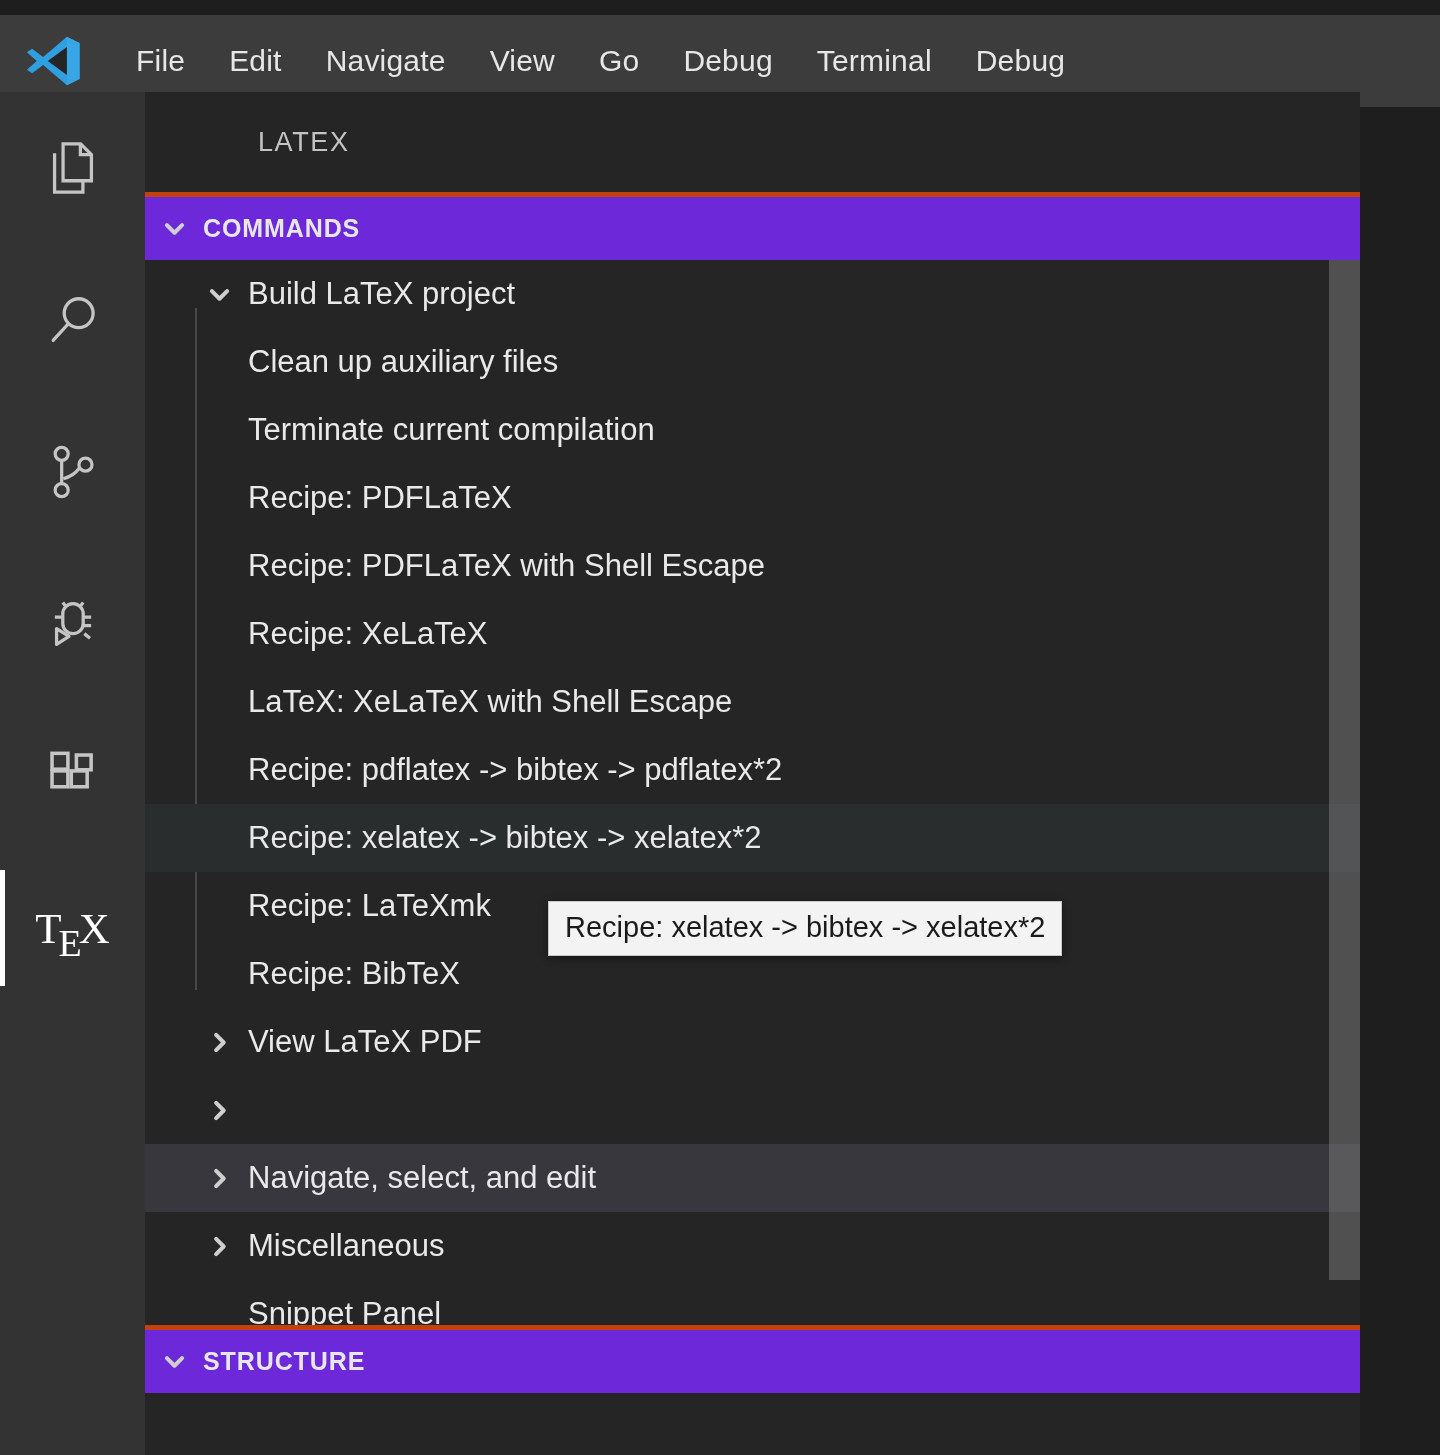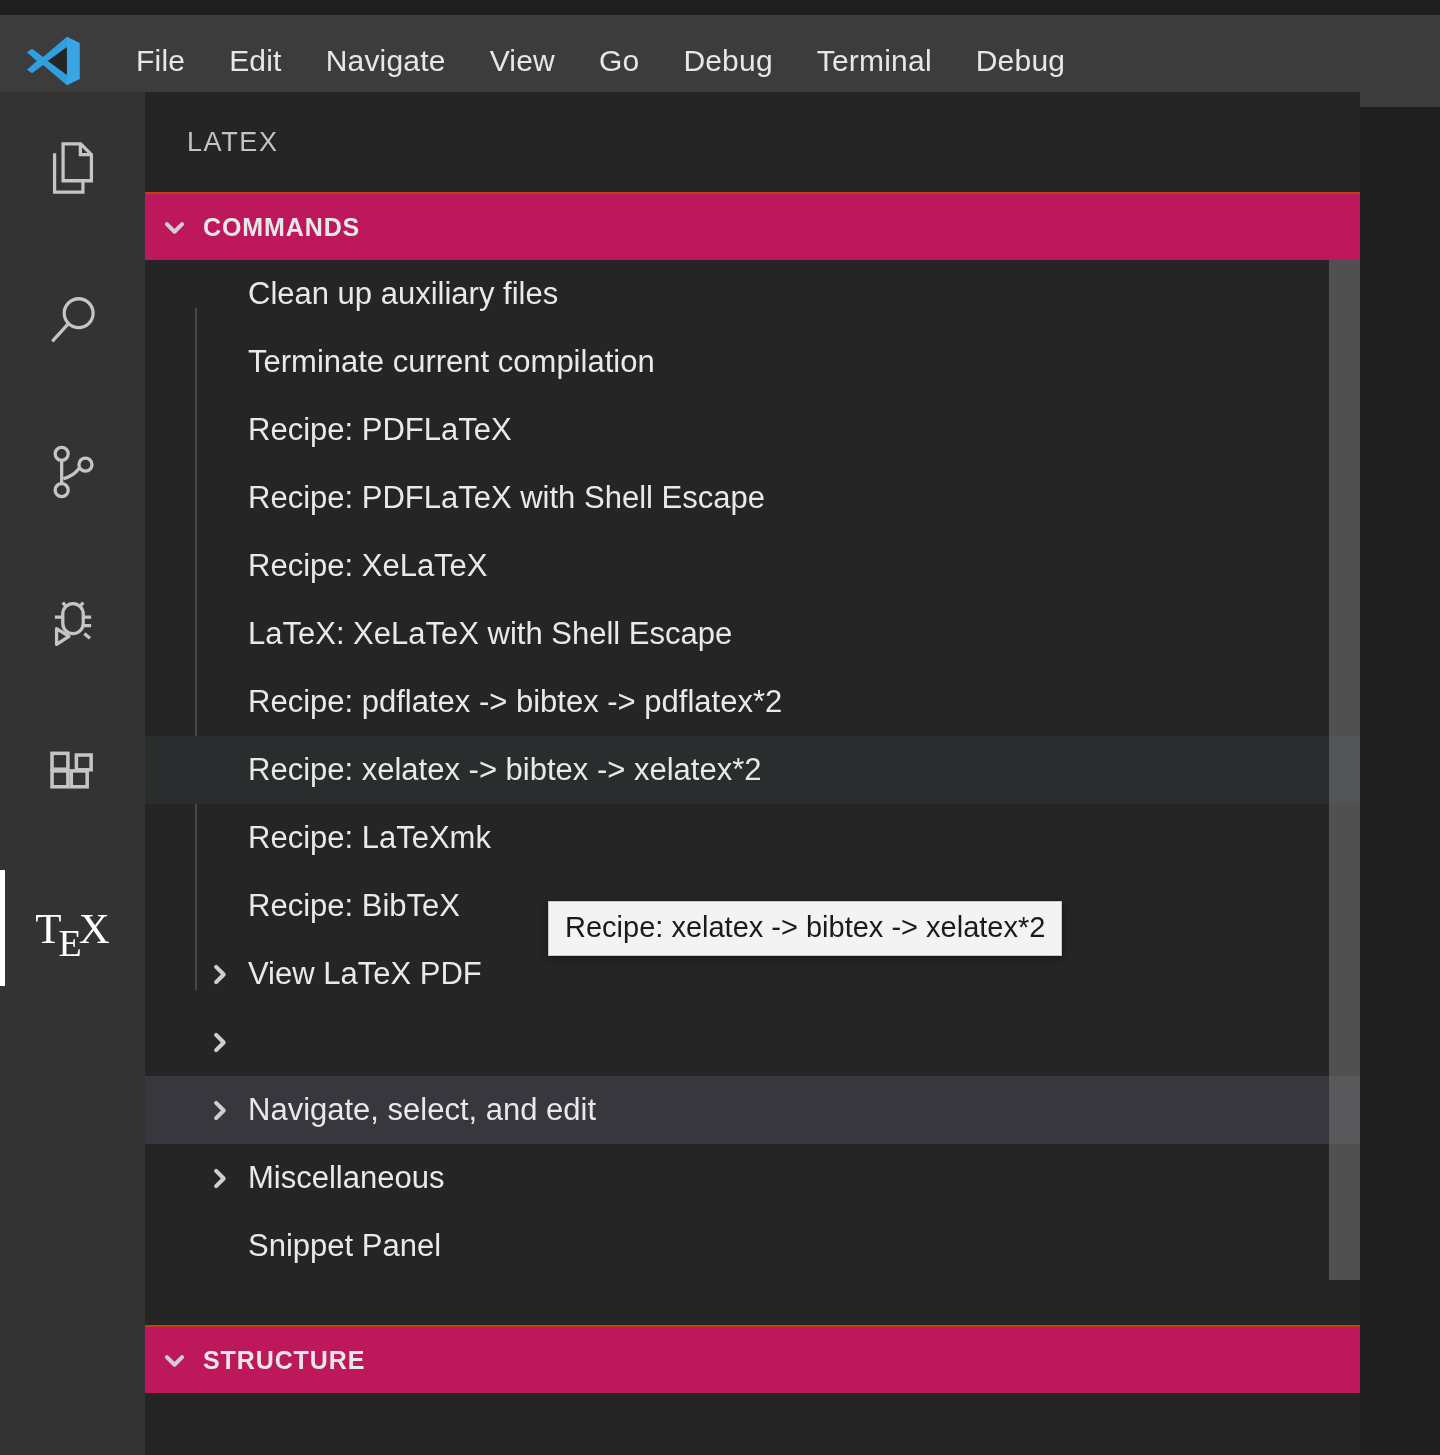--- a/index.html
+++ b/index.html
@@ -68,35 +68,36 @@
   
   .sidepanel {
     position: absolute;
     top: 92px; left: 145px;
     width: 1215px; height: 1363px;
     background: #252526;
   }
   .panel-title {
     height: 100px;
     display: flex; align-items: center;
-    padding-left: 42px;
+    padding-left: 65px;
     color: #c3c3c3;
     font-size: 27px;
     letter-spacing: 1.6px;
+    margin-left: 48px;
   }
 
   .section-header {
     height: 68px;
-    background: #be185d;
+    background: #6d28d9;
     display: flex; align-items: center;
     color: #e7e7e7;
     font-size: 25px;
     font-weight: bold;
     letter-spacing: .9px;
-    border-top: 2px solid #c2410c;
+    border-top: 5px solid #c2410c;
   }
   .section-header .twisty { width: 58px; display: flex; justify-content: center; }
 
   .tree {
     position: relative;
     height: 1065px;
     overflow: hidden;
   }
   .tree-guide {
     position: absolute;
@@ -260,20 +261,28 @@
       <svg width="27" height="27" viewBox="0 0 16 16">
           <path class="chev" d="M3.5 6 L8 10.5 L12.5 6"></path>
         </svg>
     </span>
     <span>COMMANDS</span>
   </div>
 
   <div class="tree">
     <div class="tree-guide"></div>
 
+    <div class="row depth1">
+      <span class="twisty">
+        <svg width="27" height="27" viewBox="0 0 16 16">
+            <path class="chev" d="M3.5 6 L8 10.5 L12.5 6"></path>
+          </svg>
+      </span>
+      <span class="label">Build LaTeX project</span>
+    </div>
 
     <div class="row leaf1">
       <span class="label">Clean up auxiliary files</span>
     </div>
 
     <div class="row leaf1">
       <span class="label">Terminate current compilation</span>
     </div>
 
     <div class="row leaf1">

